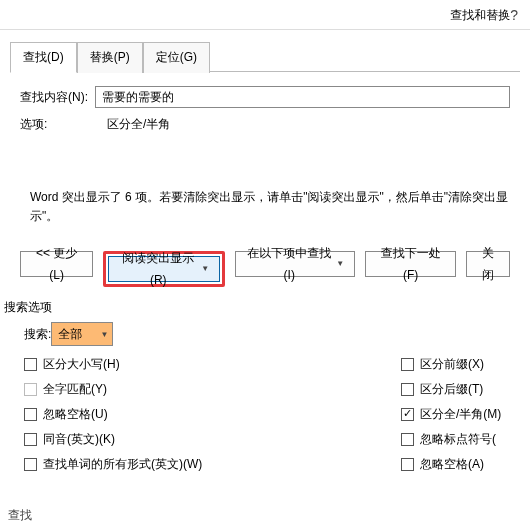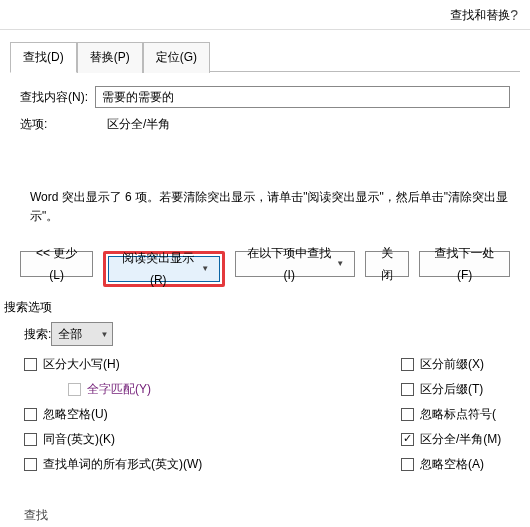--- a/index.html
+++ b/index.html
@@ -121,21 +121,21 @@
     gap: 0;
   }
   .select {
     height: 24px;
     width: 62px;
     border: 1px solid #888;
     display: inline-flex;
     align-items: center;
     justify-content: space-between;
     padding: 0 4px 0 6px;
-    background: #e5e5e5;
+    background: #fdba74;
   }
   .select .tri {
     font-size: 8px;
     color: #444;
   }
   .cols {
     display: flex;
     padding: 0 24px;
   }
   .col {
@@ -146,22 +146,21 @@
   .col.left { flex: 1; }
   .col.right { width: 105px; }
   .chk {
     display: flex;
     align-items: center;
     gap: 6px;
     cursor: pointer;
     white-space: nowrap;
   }
   .chk.disabled {
-    color: #701a75;
-    margin-left: 44px;
+    color: #000000;
   }
   .box {
     width: 13px;
     height: 13px;
     border: 1px solid #555;
     display: inline-flex;
     align-items: center;
     justify-content: center;
     font-size: 12px;
     line-height: 11px;
@@ -171,21 +170,21 @@
   .chk.disabled .box { border-color: #bbb; }
   .box.checked::after {
     content: "✓";
     font-size: 11px;
     color: #000;
     position: relative;
     top: -1px;
   }
   .footer-label {
     position: absolute;
-    left: 24px;
+    left: 8px;
     bottom: 3px;
     color: #444;
   }
 </style>
 </head>
 <body>
 
 <div class="titlebar">
   <span>查找和替换</span>
   <span class="help">?</span>
@@ -216,22 +215,22 @@
     <span class="highlight-box">
       <button class="btn">
         <span>阅读突出显示(R)</span>
         <span class="tri">▼</span>
       </button>
     </span>
     <button class="btn">
       <span>在以下项中查找(I)</span>
       <span class="tri">▼</span>
     </button>
+    <button class="btn">查找下一处(F)</button>
     <button class="btn">关闭</button>
-    <button class="btn">查找下一处(F)</button>
   </div>
 
   <div class="section-label">搜索选项</div>
 
   <div class="search-row">
     <span>搜索:</span>
     <div class="select">
       <span>全部</span>
       <span class="tri">▼</span>
     </div>
@@ -263,28 +262,28 @@
     <div class="col right" id="col-right">
         <div class="chk">
           <span class="box"></span>
           <span>区分前缀(X)</span>
         </div>
         <div class="chk">
           <span class="box"></span>
           <span>区分后缀(T)</span>
         </div>
         <div class="chk">
-          <span class="box"></span>
-          <span>忽略标点符号(</span>
-        </div>
-        <div class="chk">
           <span class="box checked"></span>
           <span>区分全/半角(M)</span>
         </div>
         <div class="chk">
           <span class="box"></span>
+          <span>忽略标点符号(</span>
+        </div>
+        <div class="chk">
+          <span class="box"></span>
           <span>忽略空格(A)</span>
         </div>
       </div>
   </div>
 
   <div class="footer-label">查找</div>
 </div>
 
 </body></html>

